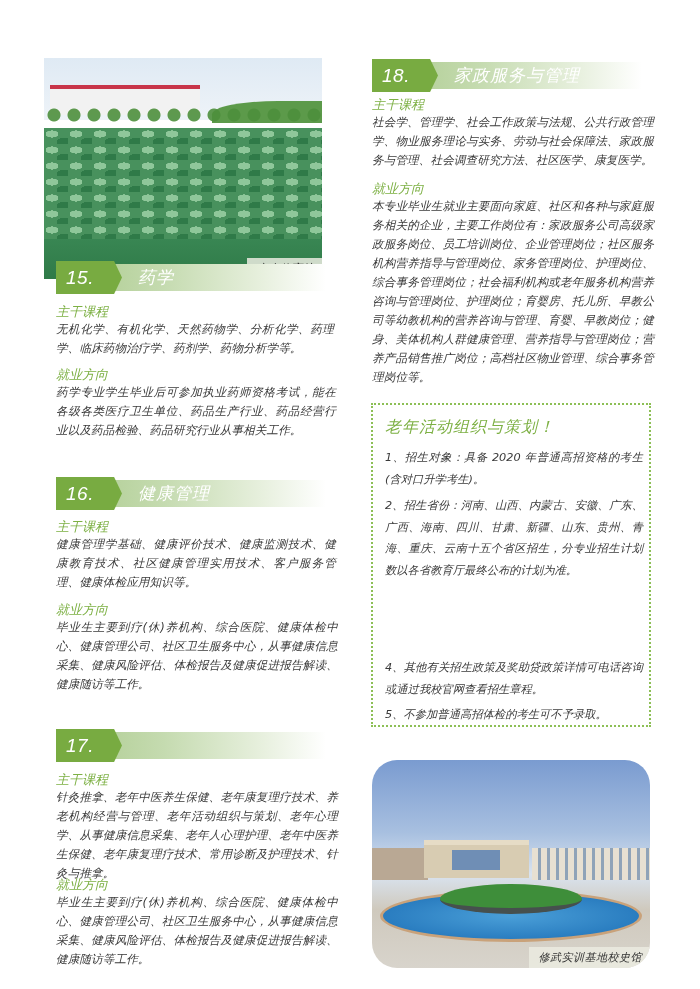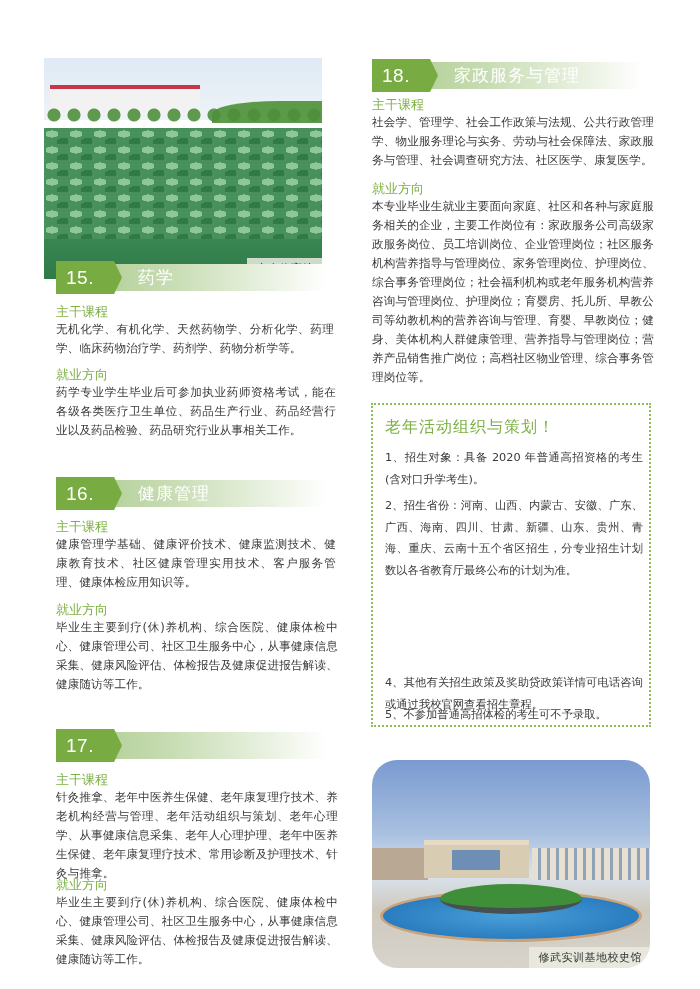--- a/index.html
+++ b/index.html
@@ -1,15 +1,15 @@
 <!DOCTYPE html>
 <html><head>
 <meta charset="utf-8">
 <style>
-  * { box-sizing: border-box; margin: 0; padding: 0; }
+  * { box-sizing: border-box; margin: 0; padding: 0; font-style: italic; }
   html, body { width: 700px; height: 989px; background: #ffffff; overflow: hidden; }
   body { position: relative; font-family: "DejaVu Sans", "Liberation Sans", sans-serif; color: #3a3a3a; }
 
   
   .photo { position: absolute; overflow: hidden; }
   .photo .caption {
     position: absolute; right: 0; bottom: 0;
     background: rgba(235,235,225,0.85);
     color: #333; font-size: 11px; padding: 3px 8px 3px 10px;
     letter-spacing: 0.5px;
@@ -155,21 +155,21 @@
 </div>
 <div class="sub" style="left:372px; top:96px;">主干课程</div>
 <div class="para" style="left:372px; top:113px; width:282px;">社会学、管理学、社会工作政策与法规、公共行政管理学、物业服务理论与实务、劳动与社会保障法、家政服务与管理、社会调查研究方法、社区医学、康复医学。</div>
 <div class="sub" style="left:372px; top:180px;">就业方向</div>
 <div class="para" style="left:372px; top:197px; width:282px;">本专业毕业生就业主要面向家庭、社区和各种与家庭服务相关的企业，主要工作岗位有：家政服务公司高级家政服务岗位、员工培训岗位、企业管理岗位；社区服务机构营养指导与管理岗位、家务管理岗位、护理岗位、综合事务管理岗位；社会福利机构或老年服务机构营养咨询与管理岗位、护理岗位；育婴房、托儿所、早教公司等幼教机构的营养咨询与管理、育婴、早教岗位；健身、美体机构人群健康管理、营养指导与管理岗位；营养产品销售推广岗位；高档社区物业管理、综合事务管理岗位等。</div>
 
 <div class="notice">
   <div class="n-title">老年活动组织与策划！</div>
   <div class="n-item" style="top:42px;">1、招生对象：具备 2020 年普通高招资格的考生(含对口升学考生)。</div>
   <div class="n-item" style="top:90px;">2、招生省份：河南、山西、内蒙古、安徽、广东、广西、海南、四川、甘肃、新疆、山东、贵州、青海、重庆、云南十五个省区招生，分专业招生计划数以各省教育厅最终公布的计划为准。</div>
-  <div class="n-item" style="top:252px;margin-top:15px;">4、其他有关招生政策及奖助贷政策详情可电话咨询或通过我校官网查看招生章程。</div>
+  <div class="n-item" style="top:252px;">4、其他有关招生政策及奖助贷政策详情可电话咨询或通过我校官网查看招生章程。</div>
   <div class="n-item" style="top:299px;">5、不参加普通高招体检的考生可不予录取。</div>
 </div>
 
 <div class="photo photo-museum">
   <div class="wing-l"></div>
   <div class="wing-r"></div>
   <div class="mbldg"></div>
   <div class="pool"></div>
   <div class="disk"></div>
   <div class="caption">修武实训基地校史馆</div>

